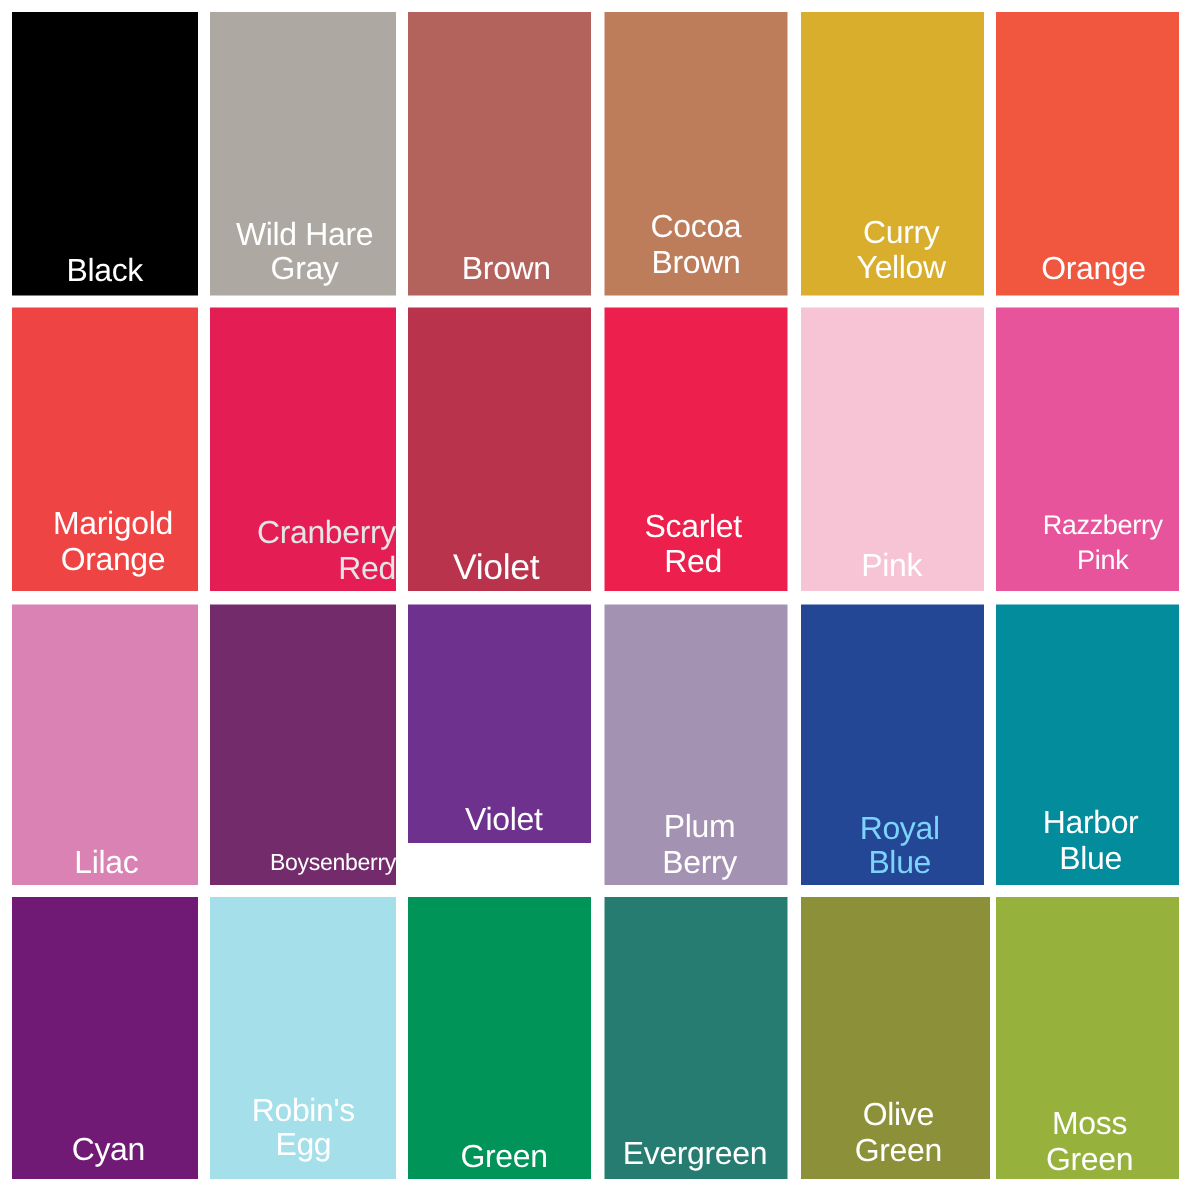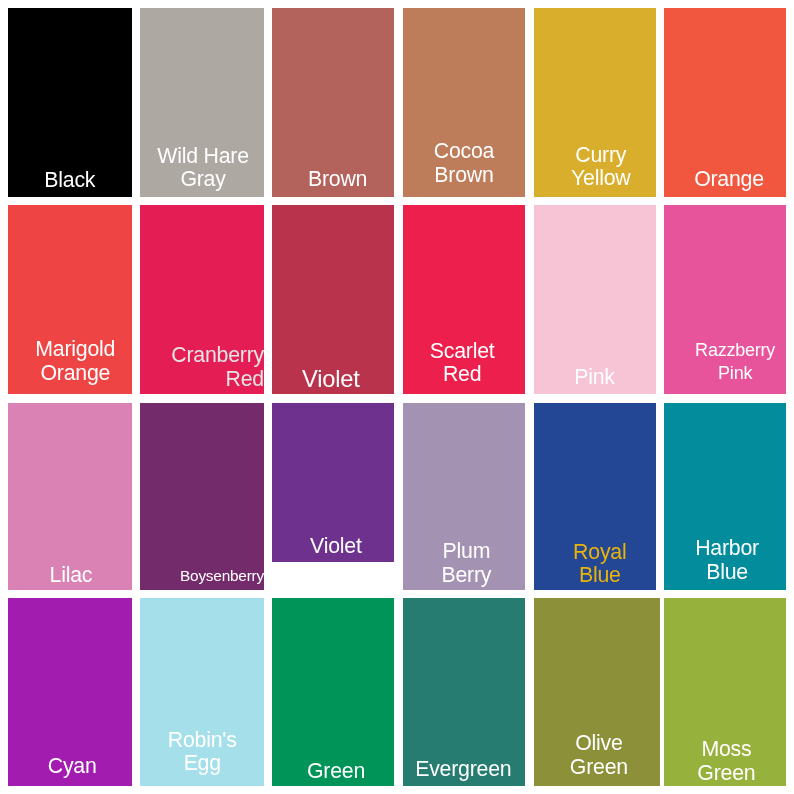--- a/index.html
+++ b/index.html
@@ -123,32 +123,32 @@
         <span class="line">Violet</span>
       </div>
     </div>
     <div class="swatch" style="left: 403px; top: 403px; width: 122px; height: 187px; background: rgb(164, 146, 178);">
       <div class="swatch-label" style="color: rgb(255, 255, 255); font-size: 21.3px; font-weight: 400; line-height: 23.5px; bottom: 2.9px; left: 2.4px; right: -2.4px;">
         <span class="line">Plum</span>
         <span class="line">Berry</span>
       </div>
     </div>
     <div class="swatch" style="left: 534px; top: 403px; width: 122px; height: 187px; background: rgb(35, 71, 149);">
-      <div class="swatch-label" style="color: #eab308; font-size: 21.3px; font-weight: 400; line-height: 23.5px; bottom: 2.2px; left: 4.8px; right: -4.8px;">
+      <div class="swatch-label" style="color: #7dd3fc; font-size: 21.3px; font-weight: 400; line-height: 23.5px; bottom: 2.2px; left: 4.8px; right: -4.8px;">
         <span class="line">Royal</span>
         <span class="line">Blue</span>
       </div>
     </div>
     <div class="swatch" style="left: 664px; top: 403px; width: 122px; height: 187px; background: rgb(3, 140, 155);">
       <div class="swatch-label" style="color: rgb(255, 255, 255); font-size: 21.3px; font-weight: 400; line-height: 23.5px; bottom: 5.7px; left: 2.05px; right: -2.05px;">
         <span class="line">Harbor</span>
         <span class="line">Blue</span>
       </div>
     </div>
-    <div class="swatch" style="left: 8px; top: 598px; width: 124px; height: 188px; background: #a21caf;">
+    <div class="swatch" style="left: 8px; top: 598px; width: 124px; height: 188px; background: #701a75;">
       <div class="swatch-label" style="color: rgb(255, 255, 255); font-size: 21.3px; font-weight: 400; line-height: 23.5px; bottom: 7.6px; left: 2.2px; right: -2.2px;">
         <span class="line">Cyan</span>
       </div>
     </div>
     <div class="swatch" style="left: 140px; top: 598px; width: 124px; height: 188px; background: rgb(165, 223, 233);">
       <div class="swatch-label" style="color: rgb(255, 255, 255); font-size: 21.3px; font-weight: 400; line-height: 23.5px; bottom: 10.3px; left: 0.25px; right: -0.25px;">
         <span class="line">Robin's</span>
         <span class="line">Egg</span>
       </div>
     </div>

